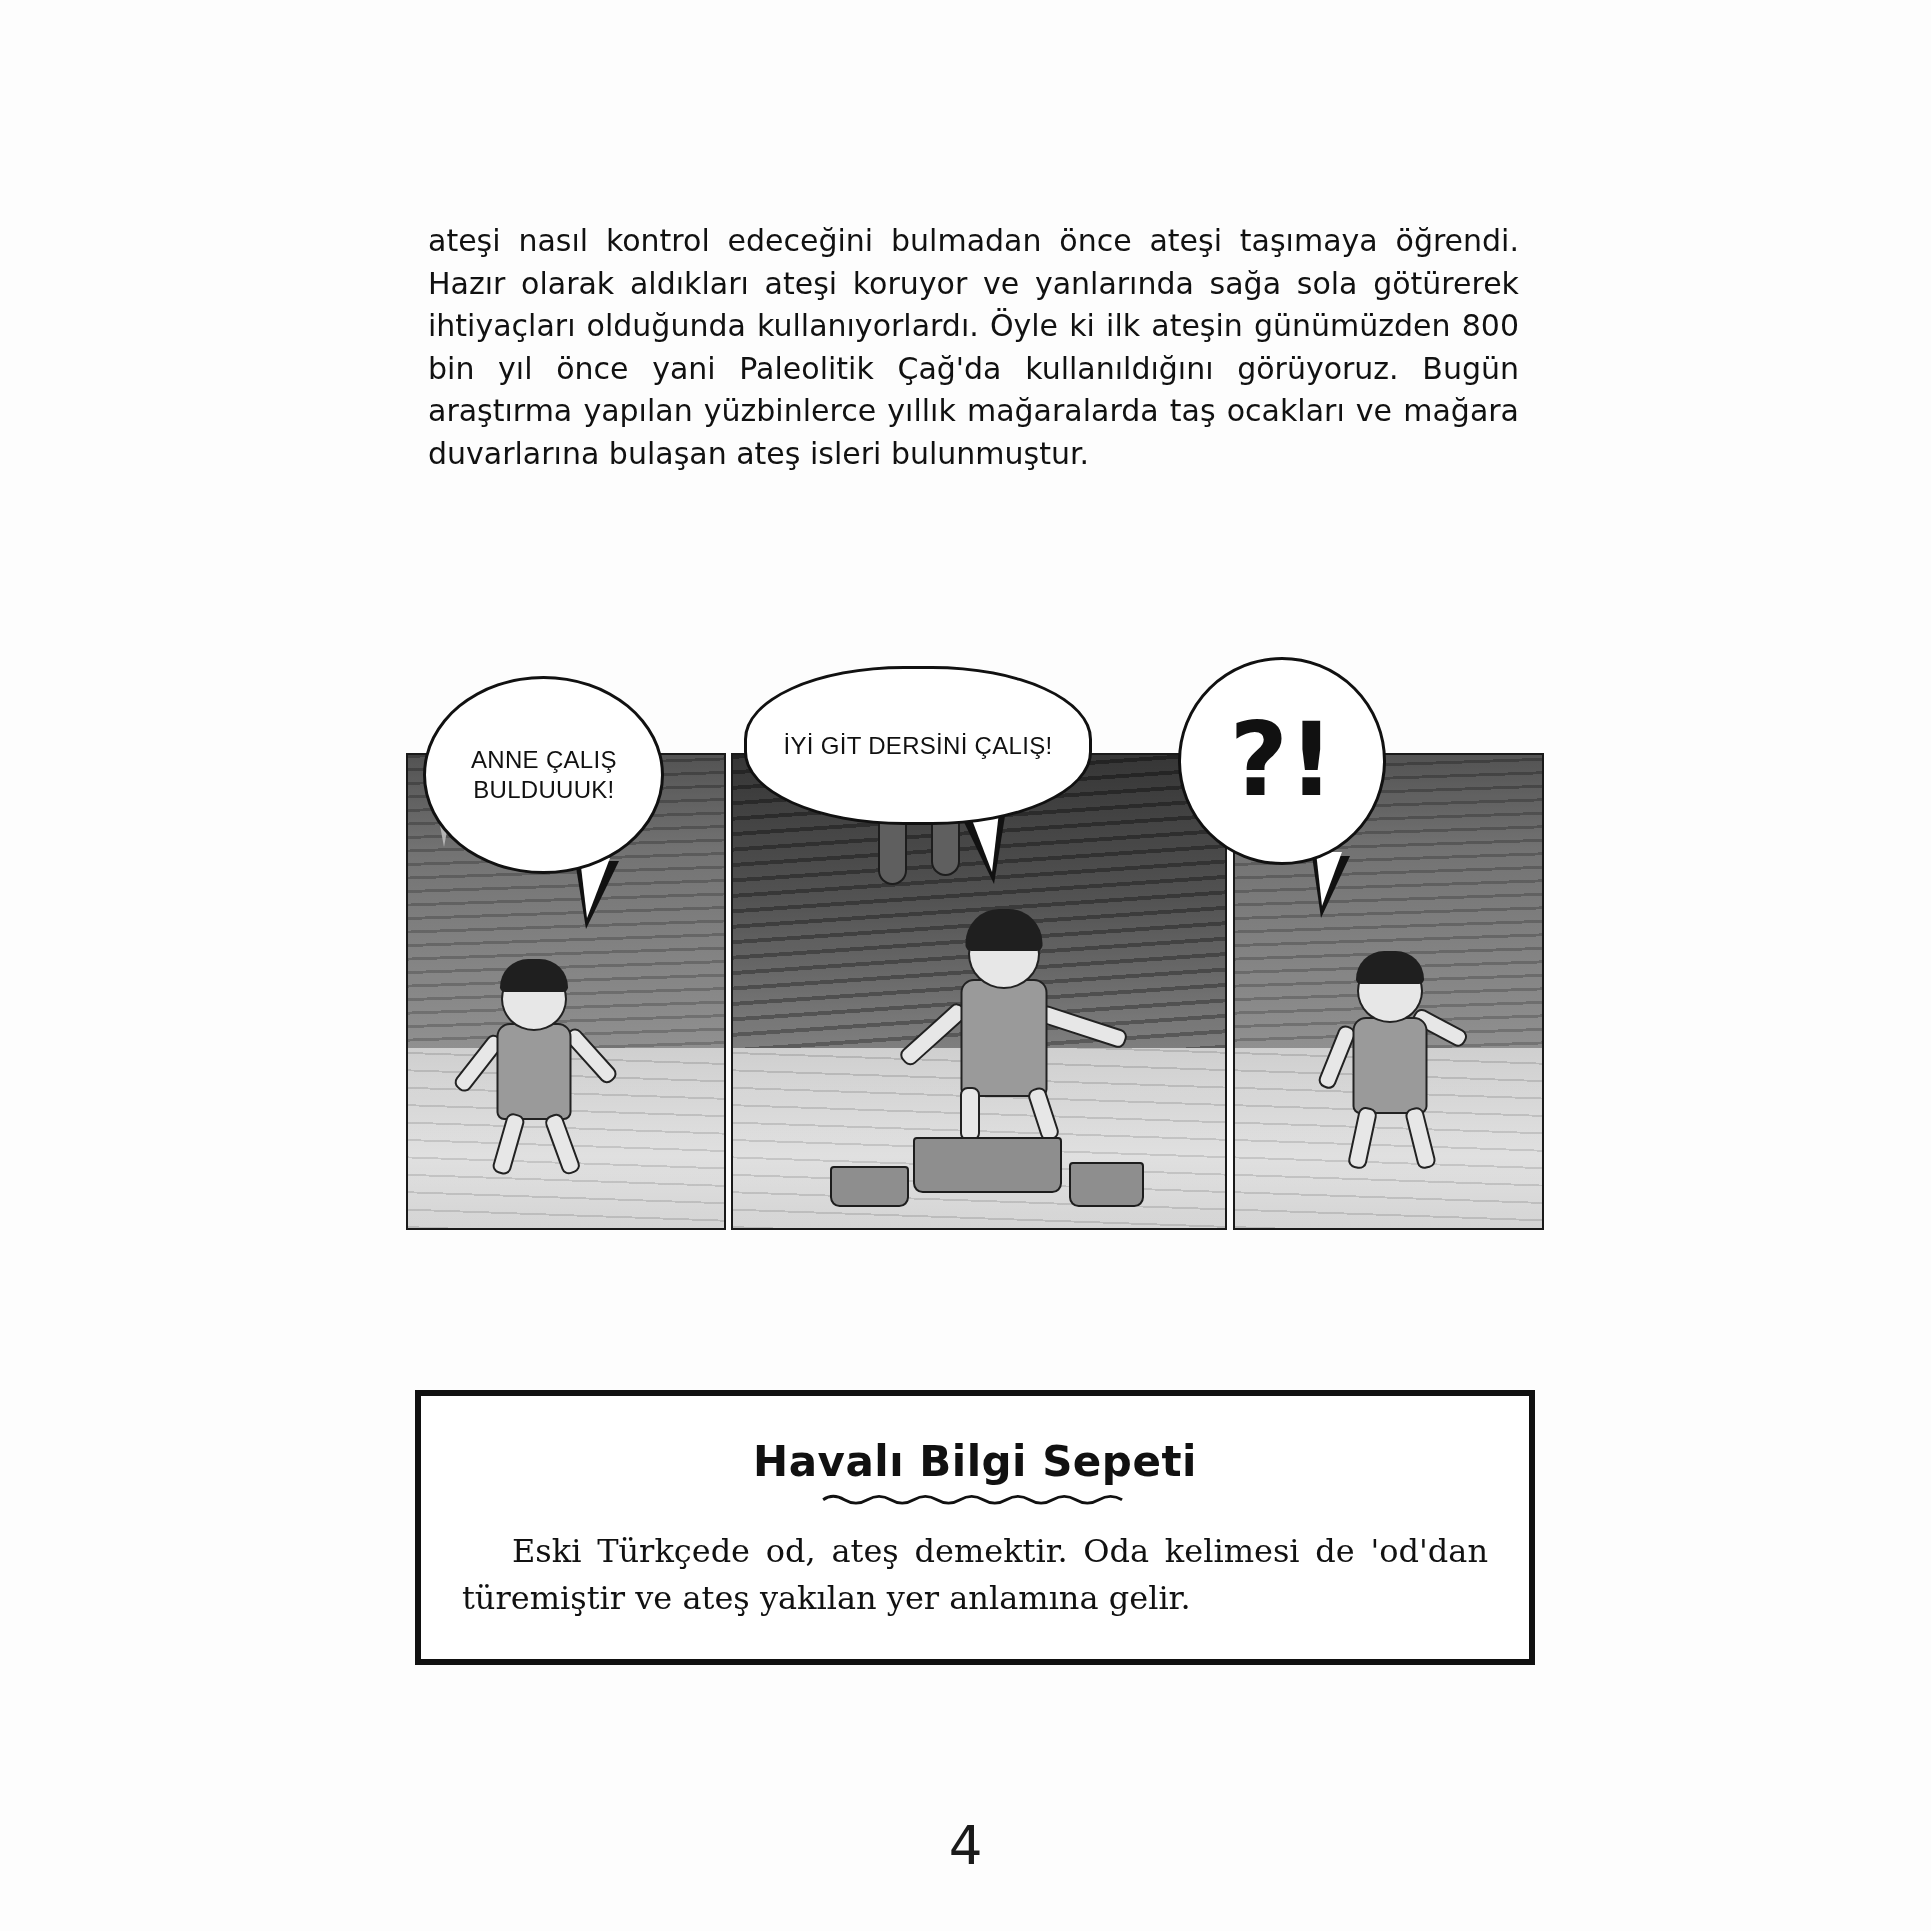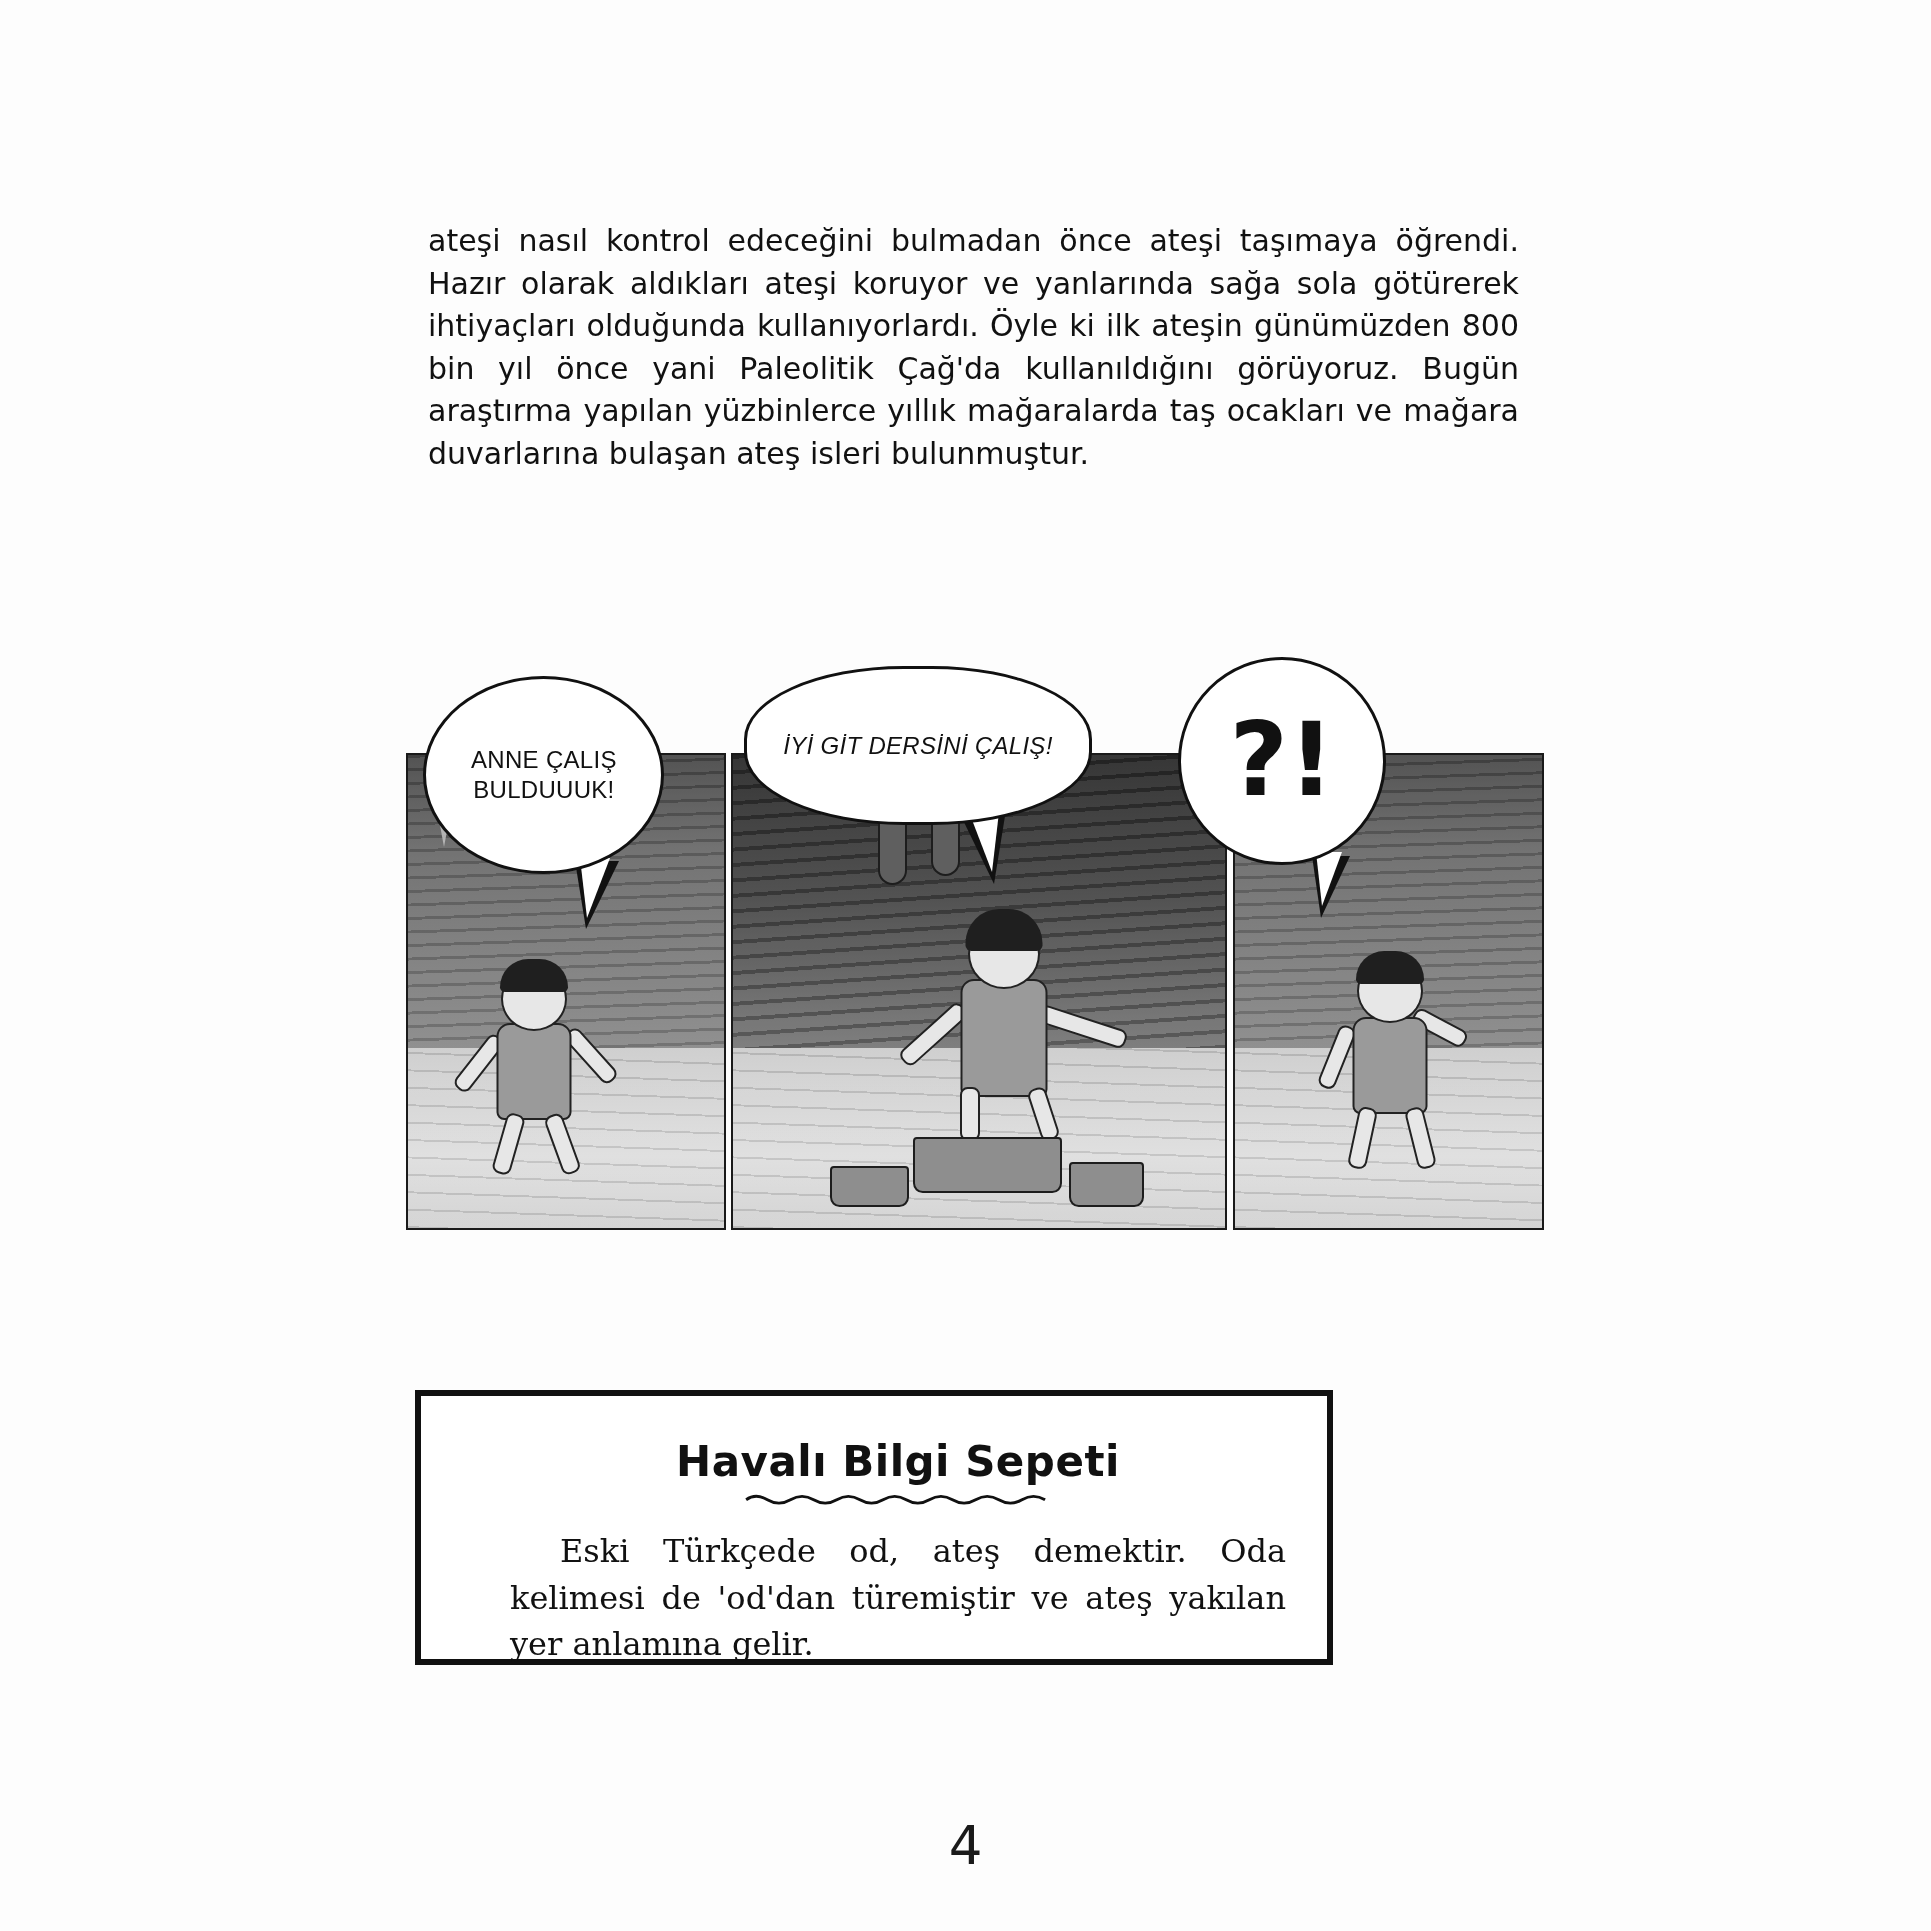--- a/index.html
+++ b/index.html
@@ -171,46 +171,45 @@
     color: #111;
     padding: 0 15.4px;
   }
   .tail {
     position: absolute;
     width: 0; height: 0;
     z-index: 4;
   }
 
   .b1 { left: 17.4px;  top: 0px;   width: 241px; height: 198px; }
-  .b2 { left: 338px; top: -9.7px; width: 348px; height: 159px; border-radius: 46% 46% 46% 46%; font-style: italic; }
+  .b2 { left: 338px; top: -9.7px; width: 348px; height: 159px; border-radius: 46% 46% 46% 46%; }
   .b3 { left: 772px; top: -19.3px; width: 208px; height: 208px; }
   .b3 .btext {
     font-family: "DejaVu Sans", sans-serif;
     font-size: 101px;
     font-weight: 700;
     line-height: 1;
   }
   .tail1 { left: 169px; top: 185px; border-left: 11.6px solid transparent; border-right: 33px solid transparent; border-top: 68px solid #111; }
   .tail1b { left: 174px; top: 182px; border-left: 7.7px solid transparent; border-right: 23px solid transparent; border-top: 60px solid #fff; }
   .tail2 { left: 555px; top: 140px; border-left: 33px solid transparent; border-right: 11.6px solid transparent; border-top: 68px solid #111; }
   .tail2b { left: 563px; top: 136px; border-left: 23px solid transparent; border-right: 7.7px solid transparent; border-top: 60px solid #fff; }
   .tail3 { left: 906px; top: 180px; border-left: 9.7px solid transparent; border-right: 29px solid transparent; border-top: 62px solid #111; }
   .tail3b { left: 910px; top: 176px; border-left: 6.8px solid transparent; border-right: 20px solid transparent; border-top: 54px solid #fff; }
 
   
   .infobox {
     position: absolute;
     left: 415px;
     top: 1390px;
-    width: 918px;
+    width: 1120px;
     height: 275px;
     border: 6.8px solid #111;
     background: #ffffff;
     box-sizing: border-box;
-    padding-left: 48px;
   }
   .infobox-title {
     text-align: center;
     margin-top: 41px;
     font-family: "DejaVu Sans", sans-serif;
     font-weight: 700;
     font-size: 42px;
     letter-spacing: 0.5px;
     color: #111;
   }

